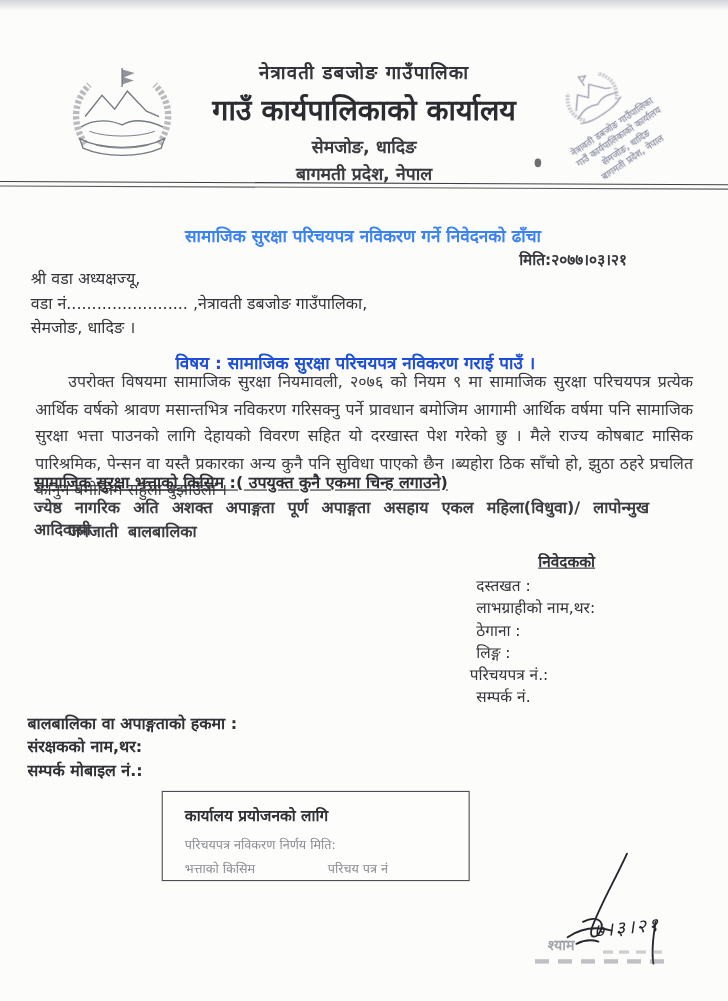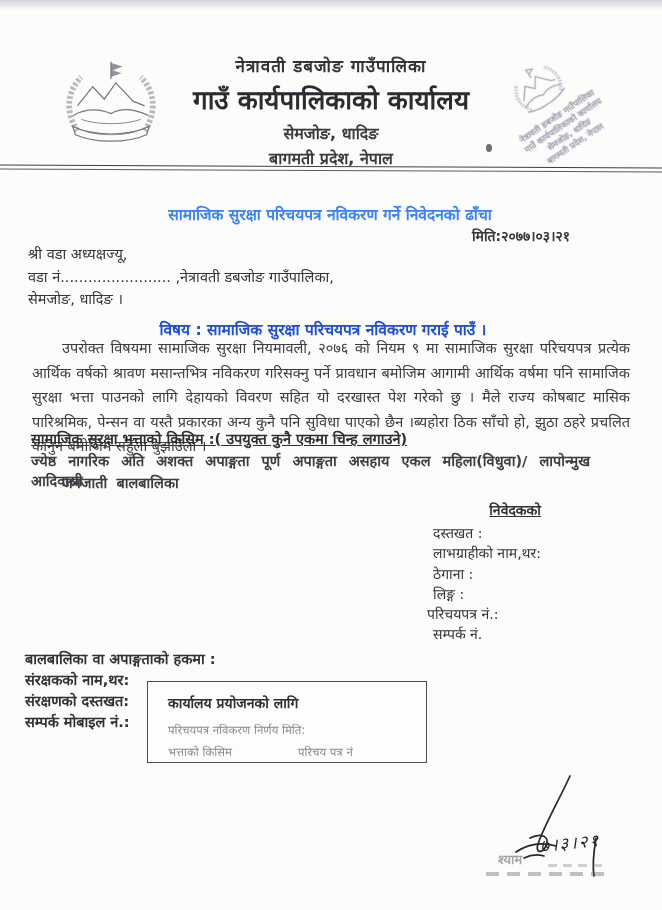--- a/index.html
+++ b/index.html
@@ -49,21 +49,21 @@
   
   .applicant{position:absolute;left:433px;top:500px;font-size:14px;color:#333439;}
   .applicant-heading{font-weight:bold;text-decoration:underline;margin-left:10px;margin-bottom:4px;text-align:right;}
   .applicant .field{line-height:20.3px;}
   .applicant .field.shifted{margin-left:-6px;}
   
   .guardian{position:absolute;left:25px;top:648px;font-size:14.5px;color:#303136;}
   .guardian-heading{font-weight:bold;line-height:22px;}
   .guardian .field{font-weight:600;line-height:21px;}
   
-  .office-box{position:absolute;left:147px;top:681px;width:278px;height:80px;
+  .office-box{position:absolute;left:147px;top:719px;width:278px;height:80px;
     border:1.2px solid #4c4d52;background:rgba(255,255,255,.4);}
   .office-title{position:absolute;left:20px;top:11px;font-size:14px;font-weight:bold;color:#2f3035;}
   .office-line1{position:absolute;left:20px;top:40px;font-size:11.5px;color:#8b8c93;filter:blur(.25px);}
   .office-kisim{position:absolute;left:20px;top:62px;font-size:11.5px;color:#8b8c93;filter:blur(.25px);}
   .office-idno{position:absolute;left:150px;top:62px;font-size:11.5px;color:#8b8c93;filter:blur(.25px);}
   
   .signature-area{position:absolute;left:478px;top:768px;width:175px;height:135px;}
   .sig-date{position:absolute;left:62px;top:63px;font-size:17px;font-style:italic;
     color:#26262f;transform:rotate(-6deg);letter-spacing:2px;}
   .sig-name-faint{position:absolute;left:20px;top:82px;font-size:13px;font-weight:bold;
@@ -148,21 +148,20 @@
     <div class="field">लाभग्राहीको नाम,थर:</div>
     <div class="field">ठेगाना :</div>
     <div class="field">लिङ्ग :</div>
     <div class="field shifted">परिचयपत्र नं.:</div>
     <div class="field">सम्पर्क नं.</div>
   </div>
 
   <div class="guardian">
     <div class="guardian-heading">बालबालिका वा अपाङ्गताको हकमा :</div>
     <div class="field">संरक्षकको नाम,थर:</div>
-    <div class="field">संरक्षणको दस्तखत:</div>
     <div class="field">सम्पर्क मोबाइल नं.:</div>
   </div>
 
   <div class="office-box">
     <div class="office-title">कार्यालय प्रयोजनको लागि</div>
     <div class="office-line1">परिचयपत्र नविकरण निर्णय मिति:</div>
     <div class="office-kisim">भत्ताको किसिम</div>
     <div class="office-idno">परिचय पत्र नं</div>
   </div>
 

